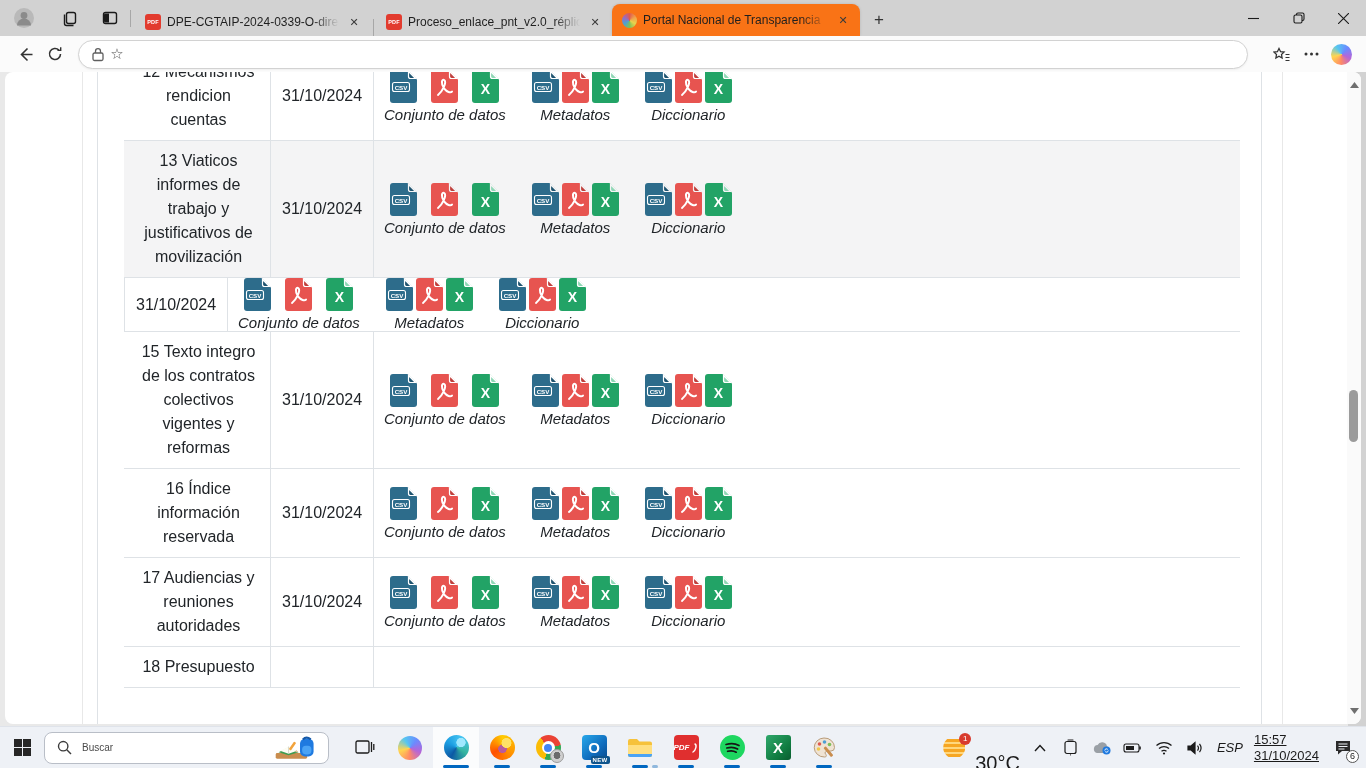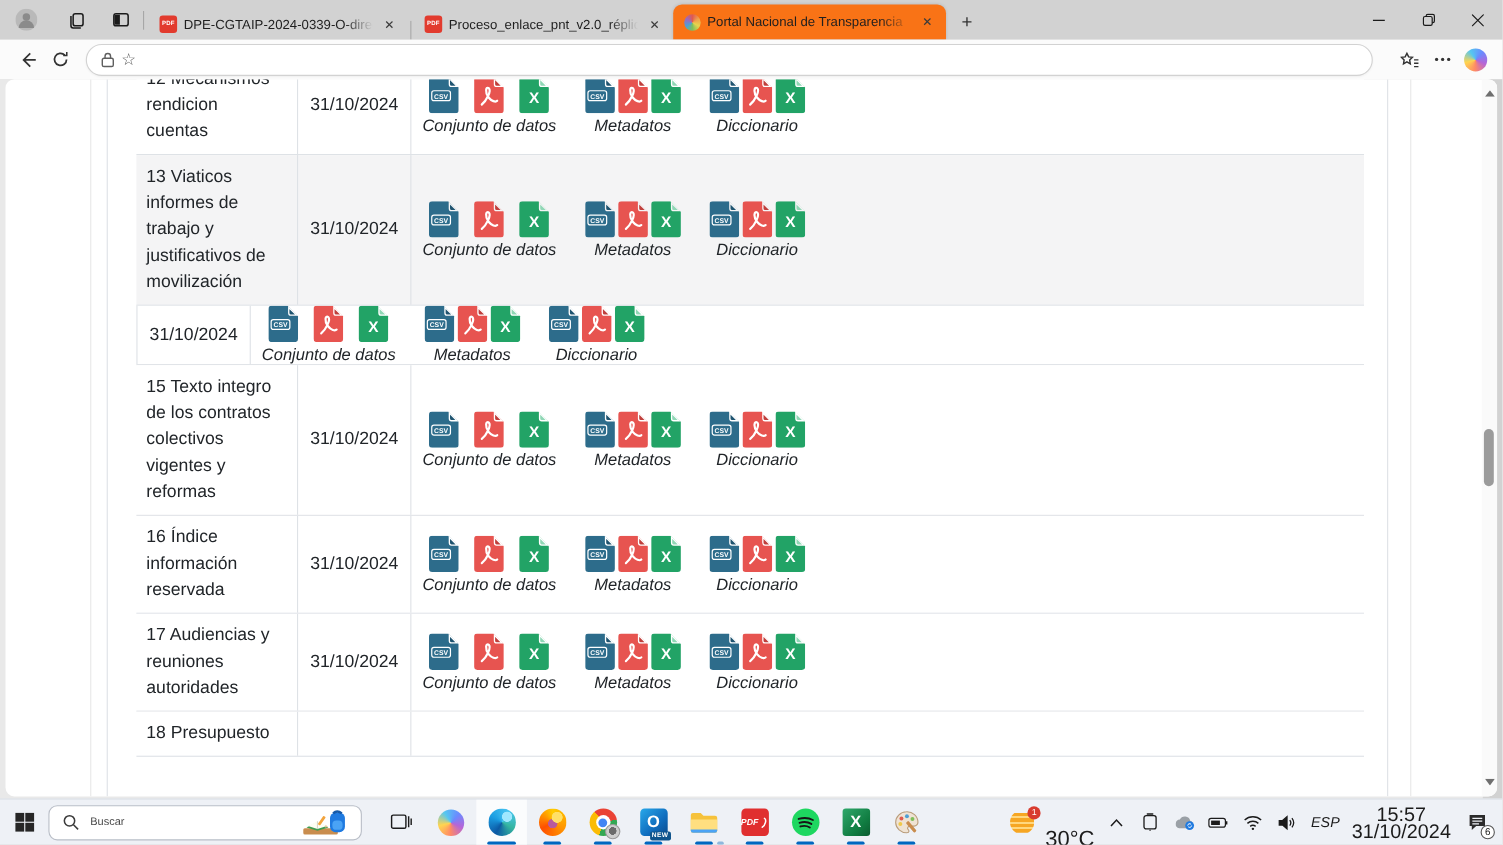--- a/index.html
+++ b/index.html
@@ -25,21 +25,21 @@
   .navbtn { width:30px; height:30px; display:flex; align-items:center; justify-content:center; color:#333; font-size:17px; border-radius:6px; flex:0 0 auto; }
   .navbtn:first-child { margin-left:10px; }
   .addrpill { height:29px; flex:1; margin:0 8px; background:#fff; border:1px solid #d2d2d2; border-radius:15px; display:flex; align-items:center; padding:0 8px 0 12px; box-shadow:0 1px 2px rgba(0,0,0,.05); }
   .url { font-size:13px; color:#1b1b1b; flex:1; margin-left:8px; white-space:nowrap; overflow:hidden; }
   .url .gray { color:#8a8a8a; }
   .pillstar { width:24px; height:24px; display:flex; align-items:center; justify-content:center; color:#555; font-size:15px; border-radius:5px; }
   .toolbar-right { display:flex; align-items:center; margin-right:10px; }
   .cp { width:21px; height:21px; border-radius:50%; background:conic-gradient(from 40deg,#6a8bff,#b565d8,#ff8a65,#ffd54f,#55c7f0,#6a8bff); display:inline-block; }
 
   
-  .bbody { position:absolute; left:0; top:72px; width:1348px; height:654px; background:#e9e9e9; }
+  .bbody { position:absolute; left:0; top:72px; width:1348px; height:654px; background:#e9e9e9;text-align:center; }
   .page { position:absolute; left:5px; top:0; width:1356px; height:652px; background:#fff; border-radius:8px; overflow:hidden; }
   .outerb { position:absolute; left:77px; top:0; width:1201px; height:100%; border-left:1px solid #e8e8e8; border-right:1px solid #e8e8e8; pointer-events:none; }
   .innerb { position:absolute; left:92px; top:0; width:1165px; height:100%; border-left:1px solid #dee2e6; border-right:1px solid #dee2e6; pointer-events:none; }
   .tbl { position:absolute; left:119px; top:-20px; width:1116px; color:#212529; }
   .trow { display:flex; border-bottom:1px solid #dee2e6; --rowbg:#fff; background:var(--rowbg); }
   .trow.hl { --rowbg:#f4f4f5; }
   .td-desc { width:146px; padding:8px 6px 8px 9px; font-size:16px; line-height:24px; }
   .td-date { width:104px; border-left:1px solid #dee2e6; border-right:1px solid #dee2e6; display:flex; align-items:center; padding-left:11px; font-size:16px; }
   .td-links { flex:1; display:flex; align-items:center; gap:26px; padding-left:10px; }
   .lgroup { display:flex; flex-direction:column; align-items:center; cursor:pointer; }
@@ -85,21 +85,21 @@
 
   
   .tray { margin-left:auto; display:flex; align-items:center; gap:9px; padding-right:8px; color:#1b1b1b; }
   .trayico { display:flex; align-items:center; justify-content:center; width:22px; height:28px; position:relative; }
   .wx { display:flex; align-items:center; gap:6px; }
   .wxicon { position:relative; width:26px; height:24px; }
   .wxsun { position:absolute; left:0; top:3px; width:22px; height:18px; border-radius:4px; background:repeating-linear-gradient(180deg,#f6a623 0 3px,#ffd77e 3px 5px); clip-path:circle(11px at 11px 9px); }
   .wxbadge { position:absolute; right:-2px; top:-3px; width:12px; height:12px; border-radius:50%; background:#d83b2e; color:#fff; font-size:8px; display:flex; align-items:center; justify-content:center; }
   .wxtemp { font-size:20px;margin-top:32px; }
   .lang { font-size:13px; padding:0 2px;font-style:italic; }
-  .clock { font-size:18px; text-align:center; line-height:16px; }
+  .clock { font-size:13px; text-align:left; line-height:16px;text-decoration:underline; }
   .notif { position:relative; width:30px; height:30px; display:flex; align-items:center; justify-content:center; }
   .notifbadge { position:absolute; right:-1px; bottom:0; width:13px; height:13px; border-radius:50%; background:#fff; border:1px solid #555; font-size:9px; display:flex; align-items:center; justify-content:center; }
 </style>
 </head>
 <body>
 
 <div class="tabstrip">
   <div class="tsbtn" style="margin-left:8px">
     <svg width="20" height="20" viewBox="0 0 20 20">
         <circle cx="10" cy="10" r="10" fill="#b9b9b9"></circle>

